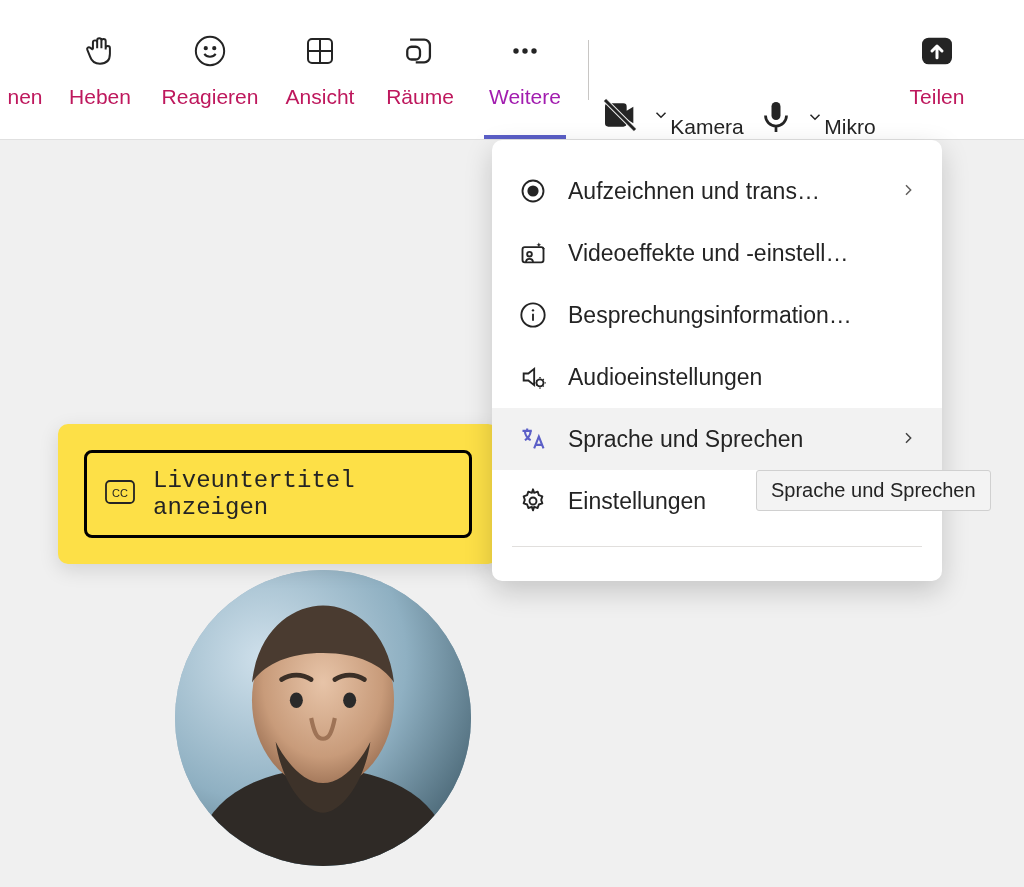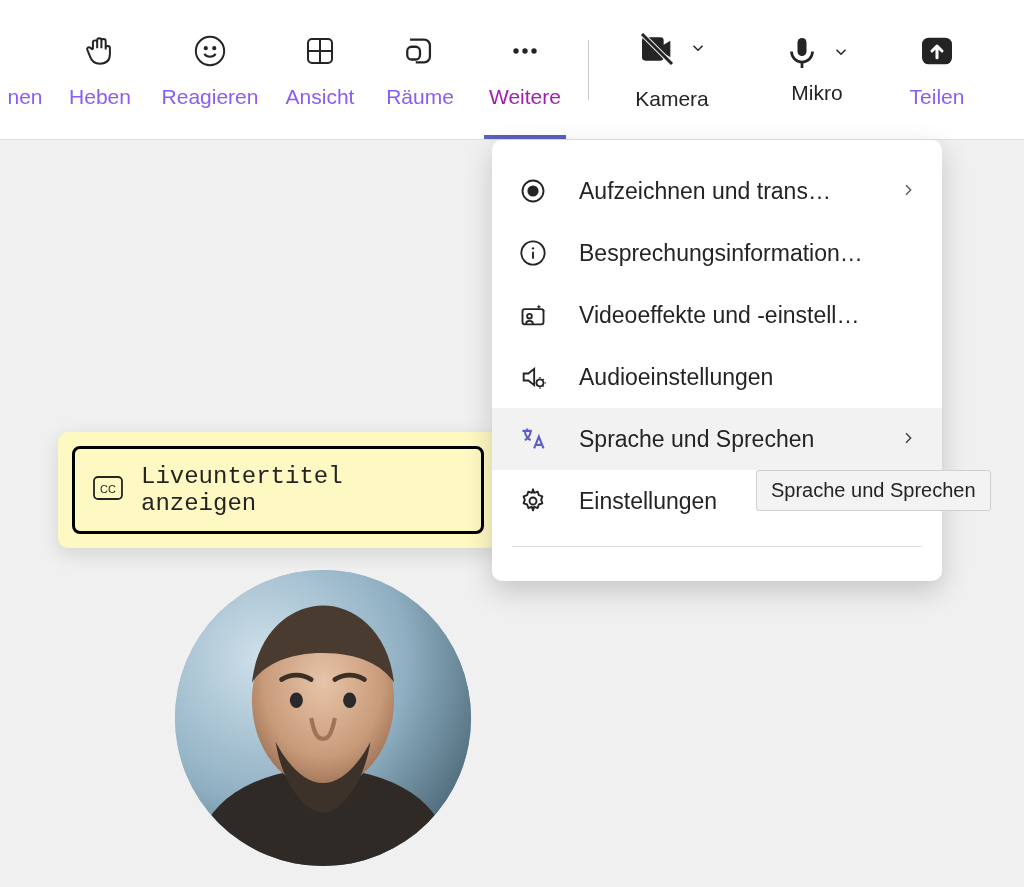--- a/index.html
+++ b/index.html
@@ -31,43 +31,42 @@
     position: relative;
   }
   .tb-item .icon {
     height: 40px;
     display: flex;
     align-items: center;
     justify-content: center;
   }
   .tb-item .label {
     font-size: 21px;
-    color: #8b5cf6;
+    color: #be185d;
     margin-top: 14px;
   }
   .tb-item.active .label { color: #a21caf; }
   .tb-item.active::after {
     content: "";
     position: absolute;
     bottom: 0;
     left: 14px;
     right: 14px;
     height: 4px;
     background: #5b5fc7;
   }
   .divider {
     width: 1px;
     height: 60px;
     background: #c8c6c4;
     margin: 0 8px;
   }
   .dev-group {
     display: flex;
-    flex-direction: column;
-    align-items: center;
+    align-items: flex-end;
     justify-content: center;
     height: 100%;
   }
   .dev-row { display: flex; align-items: center; }
   .chev {
     font-size: 20px;
     color: #323130;
     margin-left: 12px;
     cursor: pointer;
   }
@@ -84,26 +83,26 @@
     width: 296px;
     height: 296px;
     border-radius: 50%;
     overflow: hidden;
     background: linear-gradient(135deg,#b3c7d6 0%,#8aa9bb 45%,#5f7b8a 100%);
   }
   .avatar svg { width:100%; height:100%; display:block; }
   .submenu-card {
     position: absolute;
     left: 58px;
-    top: 292px;
+    top: 284px;
     width: 440px;
-    background: #fef9c3;
+    background: #fde047;
     border-radius: 10px;
     box-shadow: 0 6px 20px rgba(0,0,0,0.12);
-    padding: 14px;
+    padding: 26px;
   }
   .submenu-item {
     display: flex;
     align-items: center;
     border: 3px solid #000;
     border-radius: 8px;
     padding: 14px 18px;
     gap: 18px;
     cursor: pointer;
   }
@@ -115,21 +114,21 @@
     width: 450px;
     background: #fff;
     border-radius: 10px;
     box-shadow: 0 10px 28px rgba(0,0,0,0.18);
     padding: 20px 0;
   }
   .menu-item {
     display: flex;
     align-items: center;
     padding: 16px 26px;
-    gap: 31px;
+    gap: 20px;
     font-size: 23px;
     color: #242424;
     cursor: pointer;
     position: relative;
   }
   .menu-item.hover { background: #f2f2f2; }
   .menu-item .mlbl {
     flex: 1;
     white-space: nowrap;
     overflow: hidden;
@@ -323,43 +322,43 @@
       <span class="arrow">
         <svg width="16" height="16" viewBox="0 0 24 24" fill="none" stroke="#605e5c" stroke-width="2.2">
             <path d="M9 5l7 7-7 7"></path>
           </svg>
       </span>
     </div>
 
     <div class="menu-item">
       <span class="mi-icon">
         <svg width="28" height="28" viewBox="0 0 24 24" fill="none" stroke="#242424" stroke-width="1.6">
-            <circle cx="12" cy="12" r="10"></circle>
-            <circle cx="12" cy="8" r="1" fill="#242424" stroke="none"></circle>
-            <path d="M12 11v6"></path>
-          </svg>
-      </span>
-      <span class="mlbl">Besprechungsinformation…</span>
-    </div>
-
-    <div class="menu-item">
-      <span class="mi-icon">
-        <svg width="28" height="28" viewBox="0 0 24 24" fill="none" stroke="#242424" stroke-width="1.6">
           <rect x="3" y="7" width="18" height="13" rx="2"></rect>
             <circle cx="9" cy="13" r="2"></circle>
             <path d="M6 20c0-2 1.5-3 3-3s3 1 3 3"></path>
           <path d="M17 3l.7 1.5L19 5l-1.3.5L17 7l-.7-1.5L15 5l1.3-.5zM21 7l.5 1 .9.4-.9.4-.5 1-.5-1-.9-.4.9-.4z" fill="#242424" stroke="none"></path>
         </svg>
       </span>
       <span class="mlbl">Videoeffekte und -einstell…</span>
     </div>
 
     <div class="menu-item">
       <span class="mi-icon">
         <svg width="28" height="28" viewBox="0 0 24 24" fill="none" stroke="#242424" stroke-width="1.6">
+            <circle cx="12" cy="12" r="10"></circle>
+            <circle cx="12" cy="8" r="1" fill="#242424" stroke="none"></circle>
+            <path d="M12 11v6"></path>
+          </svg>
+      </span>
+      <span class="mlbl">Besprechungsinformation…</span>
+    </div>
+
+    <div class="menu-item">
+      <span class="mi-icon">
+        <svg width="28" height="28" viewBox="0 0 24 24" fill="none" stroke="#242424" stroke-width="1.6">
           <path d="M4 9h4l5-4v14l-5-4H4z"></path>
             <circle cx="18" cy="17" r="3"></circle>
             <path d="M18 13v-1M18 22v-1M22 17h1M13 17h1M20.5 14.5l.7-.7M14.8 19.2l.7-.7M20.5 19.5l.7.7M14.8 14.8l.7.7" stroke-width="1.2"></path>
         </svg>
       </span>
       <span class="mlbl">Audioeinstellungen</span>
     </div>
 
     <div class="menu-item hover">
       <span class="mi-icon">

